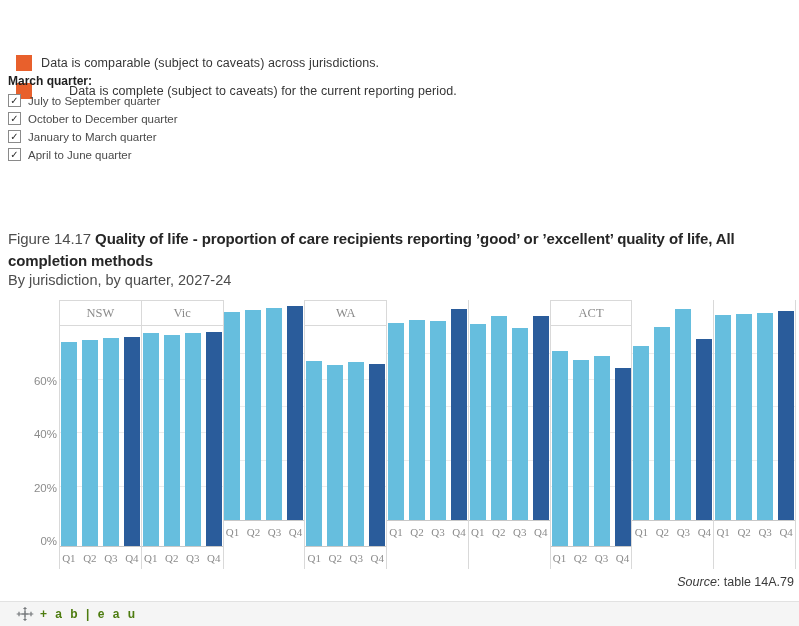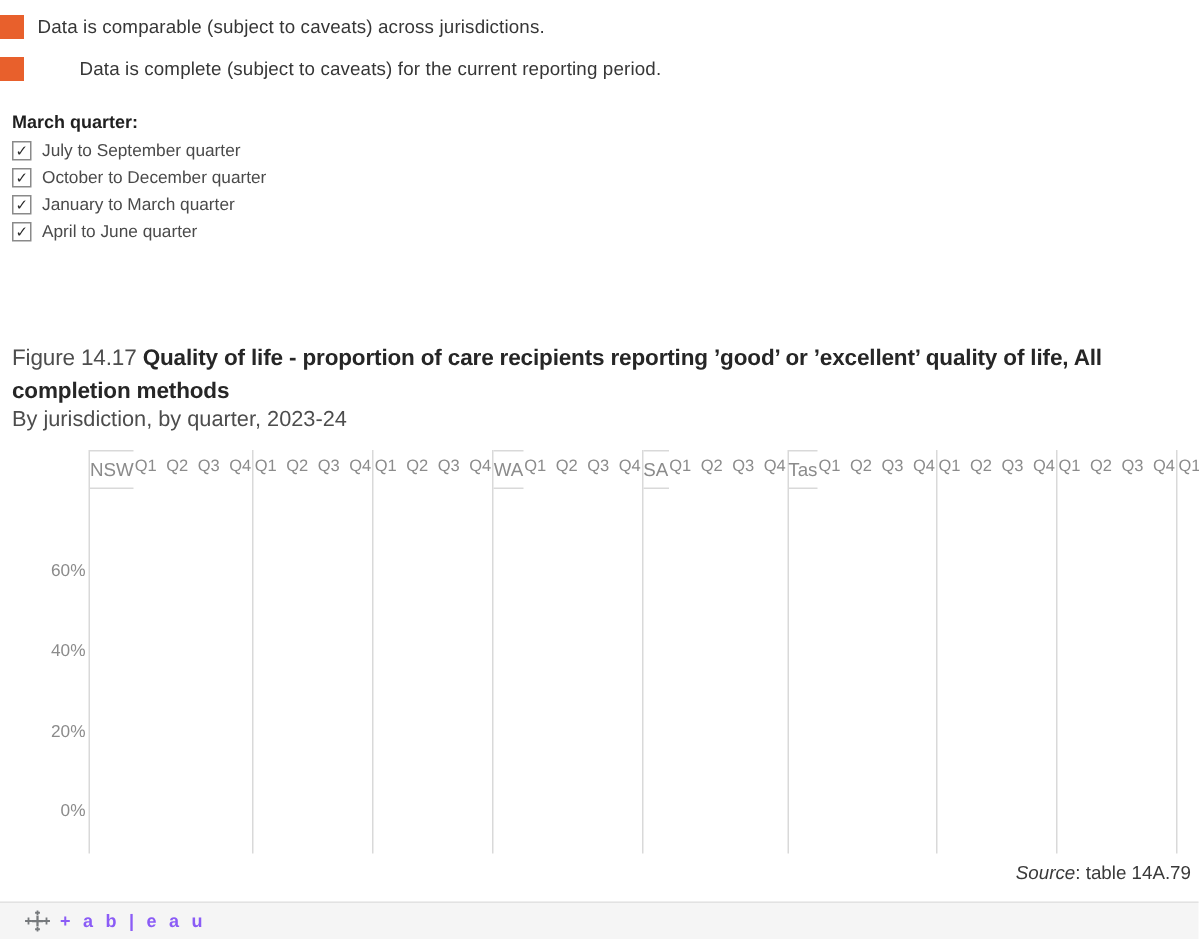--- a/index.html
+++ b/index.html
@@ -1,57 +1,57 @@
 <!DOCTYPE html>
 <html><head>
 <meta charset="utf-8">
 <style>
   * { margin:0; padding:0; box-sizing:border-box; }
   html,body { width:799px; height:626px; background:#ffffff; overflow:hidden;
               font-family:"Liberation Sans", sans-serif; }
   
-  .legend-item { position:absolute; left:0; display:flex; align-items:center; gap:9px; }
+  .legend-item { position:absolute; left:16px; display:flex; align-items:center; gap:9px;margin-top:45px; }
   .legend-swatch { width:16px; height:16px; flex:0 0 16px; }
   .legend-label { font-size:12.5px; color:#363636; letter-spacing:.1px; }
   
   .filter-title { position:absolute; left:8px; top:74px; font-size:12px; font-weight:bold; color:#1f1f1f; }
   .cb-row { position:absolute; left:8px; display:flex; align-items:center; gap:7px; height:15px; }
   .cb { width:13px; height:13px; border:1px solid #8a8a8a; background:#fff; display:flex;
         align-items:center; justify-content:center; font-size:10px; color:#2b2b2b; cursor:pointer; }
   .cb-label { font-size:11.5px; color:#4a4a4a; }
   
   .fig-title { position:absolute; left:8px; top:228px; width:786px; font-size:15px;
                line-height:22px; color:#4d4d4d; letter-spacing:-0.1px; }
   .fig-title b { color:#262626; font-weight:bold; }
   .fig-subtitle { position:absolute; left:8px; top:272px; font-size:14.5px; color:#4d4d4d; }
   
   .chart { position:absolute; left:35px; top:300px; width:761px; height:269px; }
   .y-axis { position:absolute; left:0; top:0; width:22px; height:269px; }
   .ytick { position:absolute; right:0; transform:translateY(50%); font-size:11.5px; color:#8b8b8b; }
   .plot { position:absolute; left:24px; top:0; width:737px; height:269px; display:flex;
           border-left:1px solid #d9d9d9; }
-  .section { flex:1 1 0; border-right:1px solid #d9d9d9; display:flex; flex-direction:row; }
+  .section { flex:1 1 0; border-right:1px solid #d9d9d9; display:flex; flex-direction:column;font-family:Liberation Serif, serif; }
   .sec-header { height:26px; border-top:1px solid #d9d9d9; border-bottom:1px solid #d9d9d9;
                 display:flex; align-items:center; justify-content:center;
                 font-size:12.5px; color:#8b8b8b; }
   .pane { position:relative; height:221px; border-bottom:1px solid #c8c8c8; overflow:hidden; }
   .gridline { position:absolute; left:0; right:0; height:1px; background:#ececec; }
   .bars { position:absolute; left:0; right:0; bottom:0; top:0; display:flex; align-items:flex-end;
           justify-content:center; gap:5px; }
   .bar { width:16px; }
   .xlabels { height:22px; display:flex; align-items:center; justify-content:center; gap:5px; }
   .xlab { width:16px; text-align:center; font-size:11px; color:#8b8b8b; white-space:nowrap; }
   
   .source-line { position:absolute; right:5px; top:575px; font-size:12.5px; color:#3a3a3a; }
   .source-line i { font-style:italic;margin-left:28px; }
   
   .tab-footer { position:absolute; left:0; bottom:0; width:799px; height:25px; background:#f5f5f5;
                 border-top:1px solid #e2e2e2; display:flex; align-items:center; }
   .tab-logo { display:flex; align-items:center; gap:6px; margin-left:16px; cursor:pointer; }
-  .tab-wordmark { font-size:12px; color:#8b5cf6; letter-spacing:2.5px; font-weight:bold; }
+  .tab-wordmark { font-size:12px; color:#4d7c0f; letter-spacing:2.5px; font-weight:bold; }
 </style>
 </head>
 <body>
 
 <div class="legend-item" style="top:10px;">
   <span class="legend-swatch" style="background: rgb(232, 96, 44);"></span>
   <span class="legend-label">Data is comparable (subject to caveats) across jurisdictions.</span>
 </div>
 <div class="legend-item" style="top:38px;gap:37px;">
   <span class="legend-swatch" style="background: rgb(232, 96, 44);"></span>
@@ -78,21 +78,21 @@
   <span class="cb-label">January to March quarter</span>
 </div>
 <div class="cb-row" style="top:147px;">
   <span class="cb">
       <span>✓</span>
     </span>
   <span class="cb-label">April to June quarter</span>
 </div>
 
 <div class="fig-title"><span>Figure 14.17 </span><b>Quality of life - proportion of care recipients reporting ’good’ or ’excellent’ quality of life, All completion methods</b></div>
-<div class="fig-subtitle">By jurisdiction, by quarter, 2023-24</div>
+<div class="fig-subtitle">By jurisdiction, by quarter, 2027-24</div>
 
 <div class="chart">
   <div class="y-axis">
       <div class="ytick" style="bottom: 28px;">0%</div>
       <div class="ytick" style="bottom: 81.5px;">20%</div>
       <div class="ytick" style="bottom: 135px;">40%</div>
       <div class="ytick" style="bottom: 188.5px;">60%</div>
     </div>
   <div class="plot">
       <div class="section">
@@ -109,20 +109,21 @@
           </div>
         </div>
         <div class="xlabels">
           <div class="xlab">Q1</div>
           <div class="xlab">Q2</div>
           <div class="xlab">Q3</div>
           <div class="xlab">Q4</div>
         </div>
       </div>
       <div class="section">
+        <div class="sec-header">Vic</div>
         <div class="pane">
           <div class="gridline" style="bottom: 59.5px;"></div>
           <div class="gridline" style="bottom: 113px;"></div>
           <div class="gridline" style="bottom: 166.5px;"></div>
           <div class="bars">
             <div class="bar" title="Vic Q1: 77.4%" style="height: 213.045px; background: rgb(102, 190, 222);"></div>
             <div class="bar" title="Vic Q2: 76.6%" style="height: 210.905px; background: rgb(102, 190, 222);"></div>
             <div class="bar" title="Vic Q3: 77.3%" style="height: 212.777px; background: rgb(102, 190, 222);"></div>
             <div class="bar" title="Vic Q4: 77.6%" style="height: 213.58px; background: rgb(42, 92, 155);"></div>
           </div>
@@ -167,60 +168,59 @@
           </div>
         </div>
         <div class="xlabels">
           <div class="xlab">Q1</div>
           <div class="xlab">Q2</div>
           <div class="xlab">Q3</div>
           <div class="xlab">Q4</div>
         </div>
       </div>
       <div class="section">
-        <div class="sec-header">SA</div>
         <div class="pane">
           <div class="gridline" style="bottom: 59.5px;"></div>
           <div class="gridline" style="bottom: 113px;"></div>
           <div class="gridline" style="bottom: 166.5px;"></div>
           <div class="bars">
             <div class="bar" title="SA Q1: 71.4%" style="height: 196.995px; background: rgb(102, 190, 222);"></div>
             <div class="bar" title="SA Q2: 72.6%" style="height: 200.205px; background: rgb(102, 190, 222);"></div>
             <div class="bar" title="SA Q3: 72.1%" style="height: 198.867px; background: rgb(102, 190, 222);"></div>
             <div class="bar" title="SA Q4: 76.6%" style="height: 210.905px; background: rgb(42, 92, 155);"></div>
           </div>
         </div>
         <div class="xlabels">
           <div class="xlab">Q1</div>
           <div class="xlab">Q2</div>
           <div class="xlab">Q3</div>
           <div class="xlab">Q4</div>
         </div>
       </div>
       <div class="section">
-        <div class="sec-header">Tas</div>
         <div class="pane">
           <div class="gridline" style="bottom: 59.5px;"></div>
           <div class="gridline" style="bottom: 113px;"></div>
           <div class="gridline" style="bottom: 166.5px;"></div>
           <div class="bars">
             <div class="bar" title="Tas Q1: 71%" style="height: 195.925px; background: rgb(102, 190, 222);"></div>
             <div class="bar" title="Tas Q2: 73.9%" style="height: 203.683px; background: rgb(102, 190, 222);"></div>
             <div class="bar" title="Tas Q3: 69.5%" style="height: 191.912px; background: rgb(102, 190, 222);"></div>
             <div class="bar" title="Tas Q4: 74.1%" style="height: 204.217px; background: rgb(42, 92, 155);"></div>
           </div>
         </div>
         <div class="xlabels">
           <div class="xlab">Q1</div>
           <div class="xlab">Q2</div>
           <div class="xlab">Q3</div>
           <div class="xlab">Q4</div>
         </div>
       </div>
       <div class="section">
+        <div class="sec-header">ACT</div>
         <div class="pane">
           <div class="gridline" style="bottom: 59.5px;"></div>
           <div class="gridline" style="bottom: 113px;"></div>
           <div class="gridline" style="bottom: 166.5px;"></div>
           <div class="bars">
             <div class="bar" title="ACT Q1: 70.5%" style="height: 194.587px; background: rgb(102, 190, 222);"></div>
             <div class="bar" title="ACT Q2: 67.4%" style="height: 186.295px; background: rgb(102, 190, 222);"></div>
             <div class="bar" title="ACT Q3: 68.9%" style="height: 190.308px; background: rgb(102, 190, 222);"></div>
             <div class="bar" title="ACT Q4: 64.2%" style="height: 177.735px; background: rgb(42, 92, 155);"></div>
           </div>

